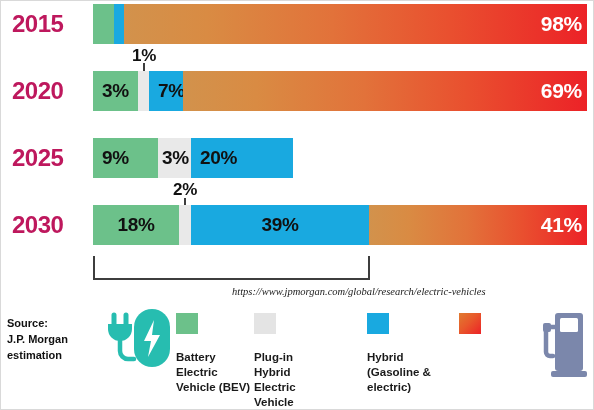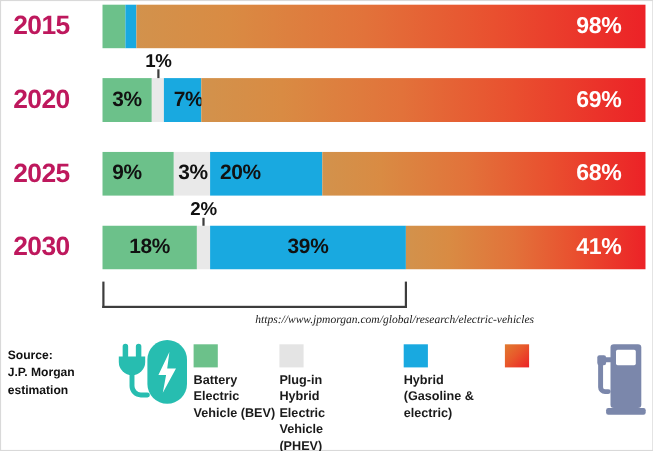--- a/index.html
+++ b/index.html
@@ -29,21 +29,21 @@
   .seg-phev{background:#e9e9e9;}
   .seg-hev{background:#19a9e0;}
   .seg-ice{background:linear-gradient(to right,#d2924c 0%,#d98b43 18%,#e2723a 45%,#e9502f 70%,#ec2227 100%);}
 
   .seg-label{
     font-weight:bold;font-size:19px;color:#111;
     font-family:"Liberation Sans", sans-serif;
     padding-left:9px;white-space:nowrap;letter-spacing:-0.3px;
   }
   .seg-label.center{width:100%;text-align:center;padding-left:0;}
-  .seg-label.right{width:100%;text-align:right;padding-right:22px;padding-left:0;color:#fff;font-size:21px;}
+  .seg-label.right{width:100%;text-align:right;padding-right:5px;padding-left:0;color:#fff;font-size:21px;}
 
   
   .callout{position:absolute;}
   .callout .ctext{
     position:absolute;left:50%;transform:translateX(-50%);
     font-weight:bold;font-size:17px;color:#111;white-space:nowrap;
     font-family:"Liberation Sans", sans-serif;letter-spacing:-0.3px;
   }
   .callout .ctick{
     position:absolute;left:50%;transform:translateX(-50%);
@@ -70,21 +70,21 @@
     font-weight:bold;font-size:11px;line-height:16px;color:#111;
     font-family:"Liberation Sans", sans-serif;
   }
   .legend-item{position:absolute;}
   .swatch{width:22px;height:21px;display:block;}
   .sw-bev{background:#6cc18a;}
   .sw-phev{background:#e4e4e4;}
   .sw-hev{background:#19a9e0;}
   .sw-ice{background:linear-gradient(135deg,#e07b30 0%,#e8592b 45%,#ec2227 100%);}
   .legend-text{
-    margin-top:5px;font-weight:bold;font-size:11.5px;line-height:15px;
+    margin-top:16px;font-weight:bold;font-size:11.5px;line-height:15px;
     color:#1a1a1a;font-family:"Liberation Sans", sans-serif;width:78px;
   }
   .ev-icon{position:absolute;left:103px;top:6px;}
   .pump-icon{position:absolute;left:540px;top:8px;}
 </style>
 </head>
 <body>
 
 <div id="root">
 
@@ -122,23 +122,20 @@
 
     <div class="bar" style="top:137px">
       <div class="seg seg-bev" style="width:13.16%">
         <span class="seg-label">9%</span>
       </div>
       <div class="seg seg-phev" style="width:6.68%">
         <span class="seg-label" style="padding-left:4px">3%</span>
       </div>
       <div class="seg seg-hev" style="width:20.65%">
         <span class="seg-label">20%</span>
-      </div>
-      <div class="seg seg-ice" style="width:59.51%">
-        <span class="seg-label right">68%</span>
       </div>
     </div>
 
     <div class="callout" style="left:178px;top:181px;width:12px;height:23px">
       <span class="ctext" style="top:-2px">2%</span>
       <span class="ctick" style="top:16px;height:10px"></span>
     </div>
     <div class="bar" style="top:204px">
       <div class="seg seg-bev" style="width:17.41%">
         <span class="seg-label center">18%</span>

